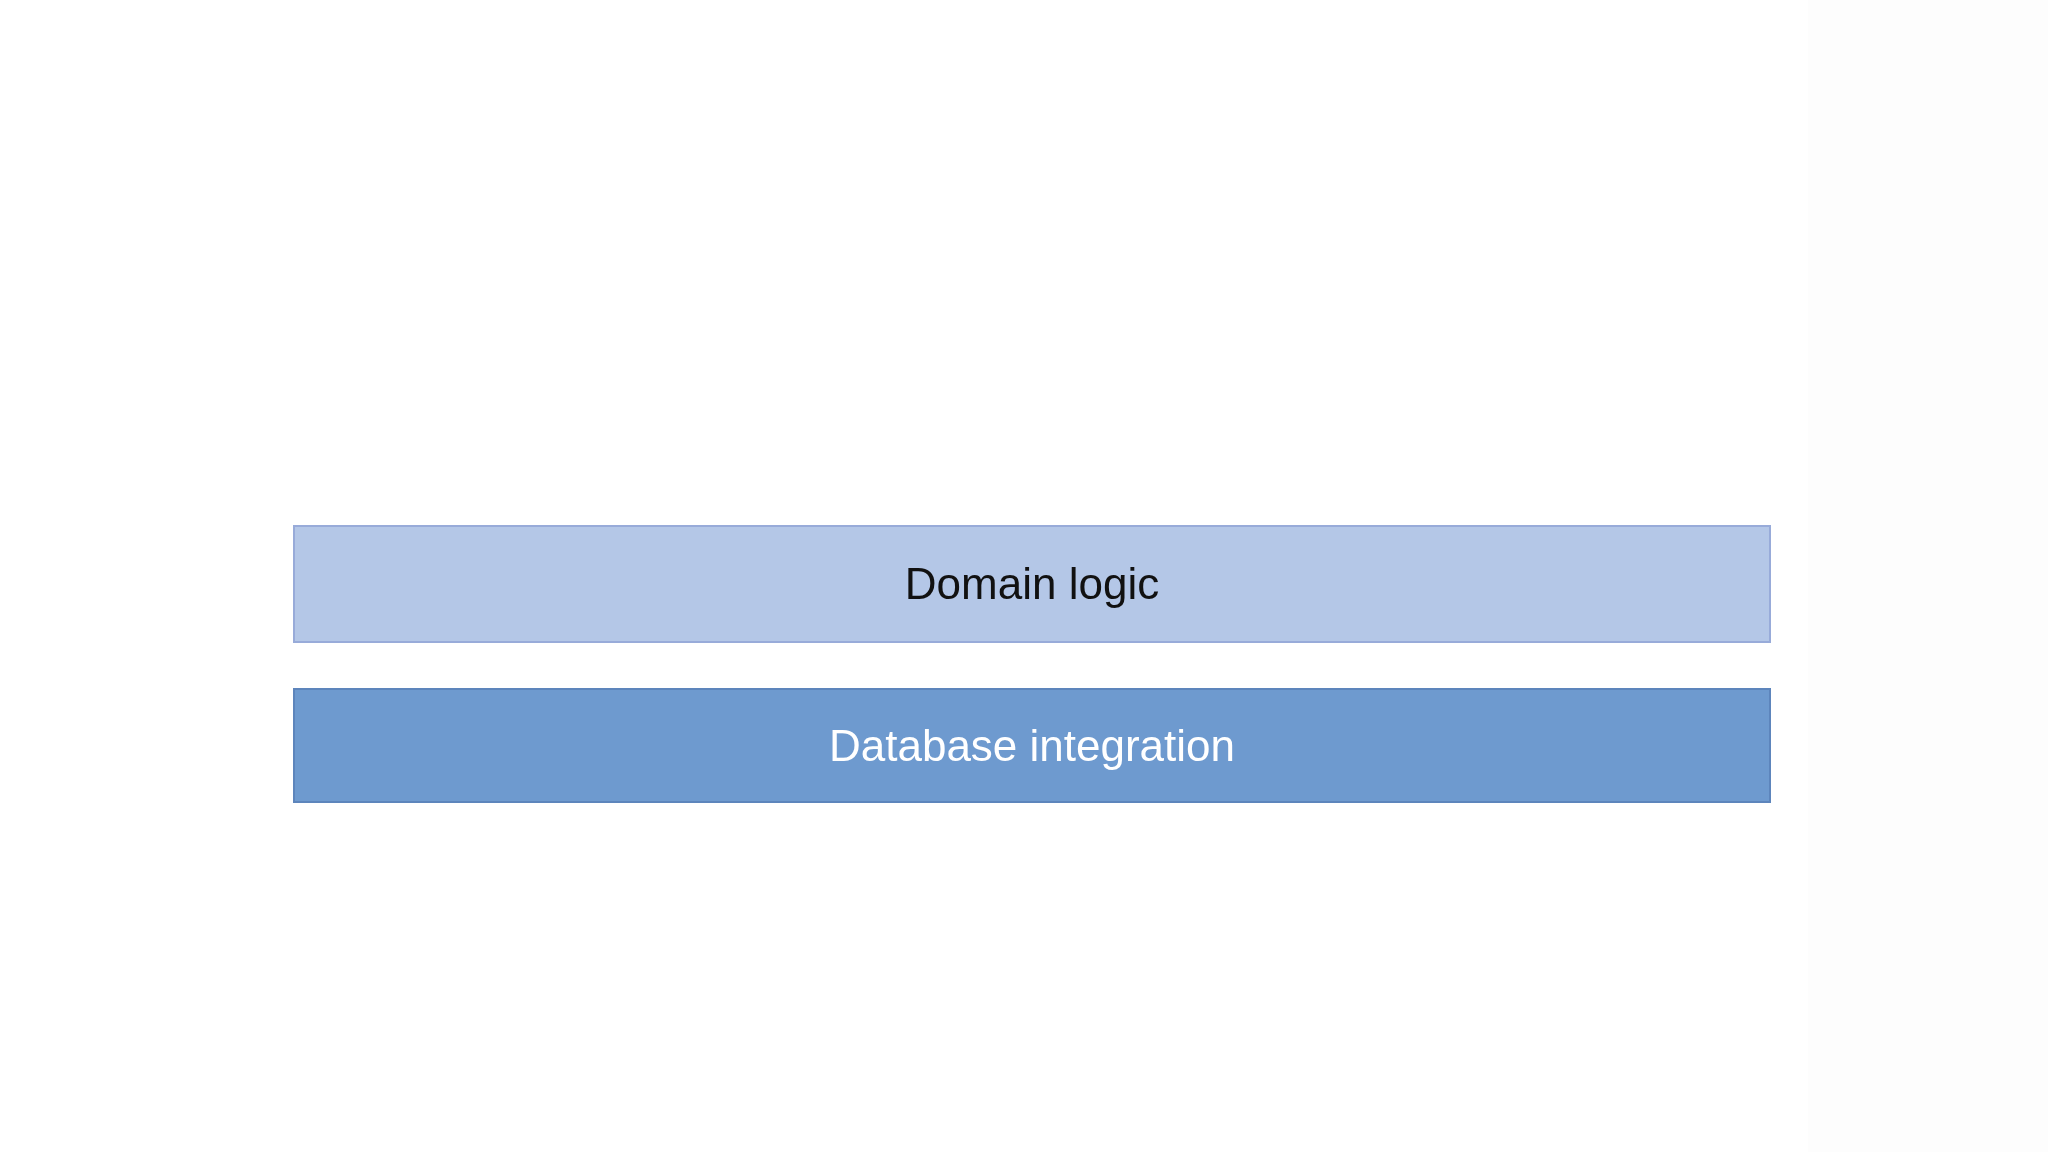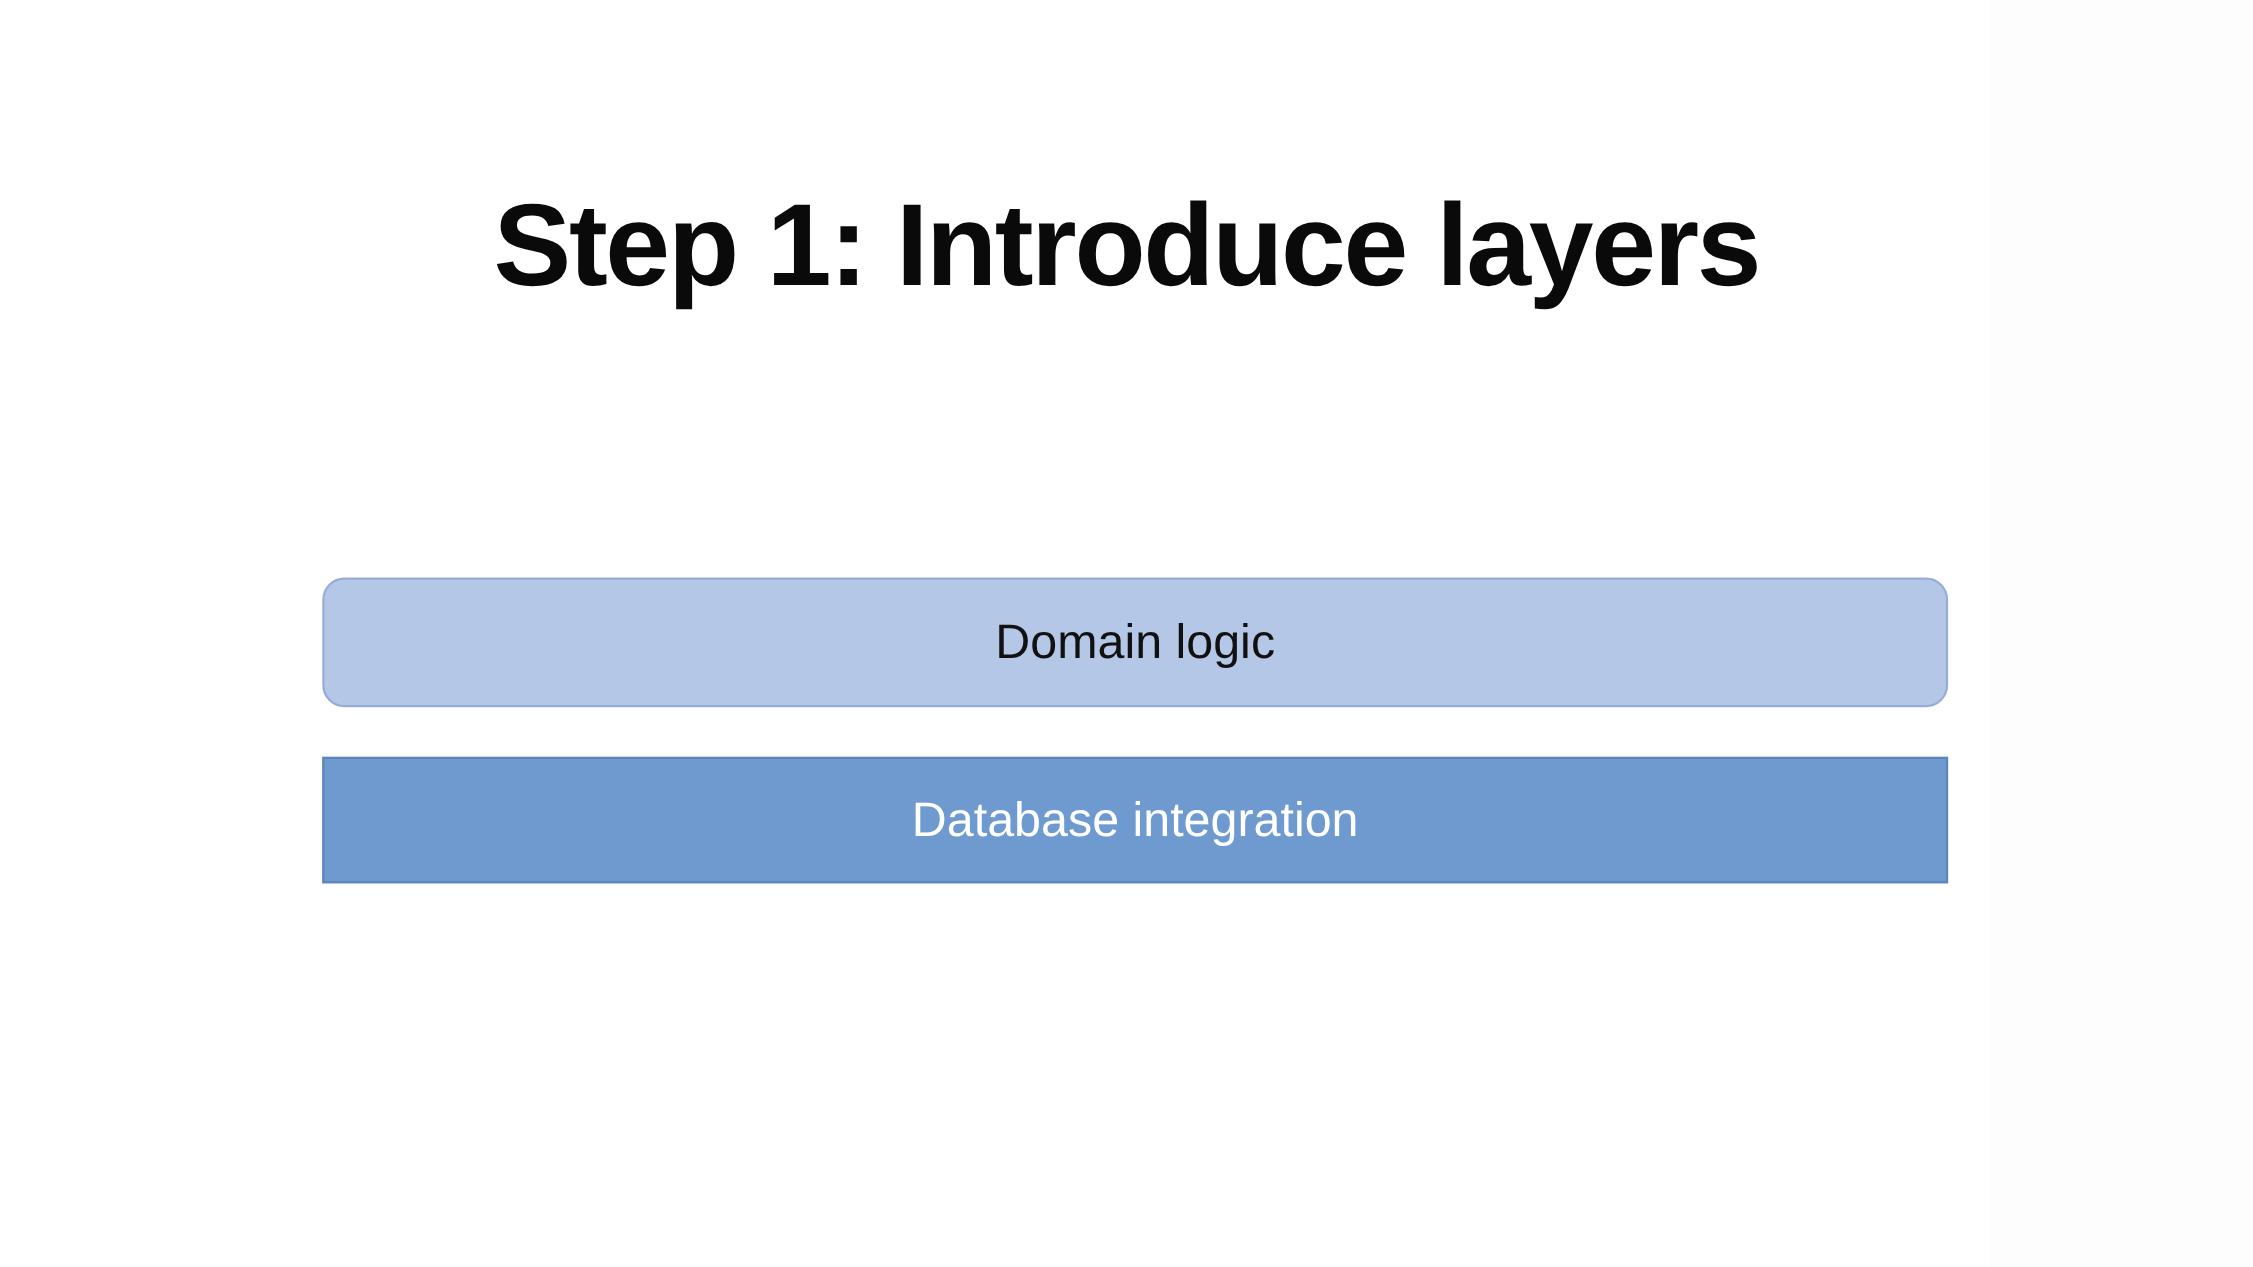--- a/index.html
+++ b/index.html
@@ -49,31 +49,30 @@
     width: 1478px;
     box-sizing: border-box;
     border: 2px solid transparent;
     display: flex;
     align-items: center;
     justify-content: center;
     font-size: 44px;
     line-height: 1;
   }
   .layer-box.pos-0 { top: 366px; height: 114px; }
-  .layer-box.pos-1 { top: 525px; height: 118px; border-radius: 20px; }
+  .layer-box.pos-1 { top: 525px; height: 118px; }
   .layer-box.pos-2 { top: 688px; height: 115px; }
 </style>
 </head>
 <body>
 
 <div class="slide">
 
   <div class="edge-strip"></div>
 
-  <h1 class="slide-title">Step 1: Introduce layers</h1>
 
   <div class="layer-stack">
 
 
     <div class="layer-box pos-1" style="background-color: rgb(180, 199, 231); border-color: rgb(152, 171, 217); color: rgb(17, 17, 17);">
       <span>Domain logic</span>
     </div>
 
     <div class="layer-box pos-2" style="background-color: rgb(110, 154, 207); border-color: rgb(93, 133, 188); color: rgb(255, 255, 255);">
       <span>Database integration</span>

